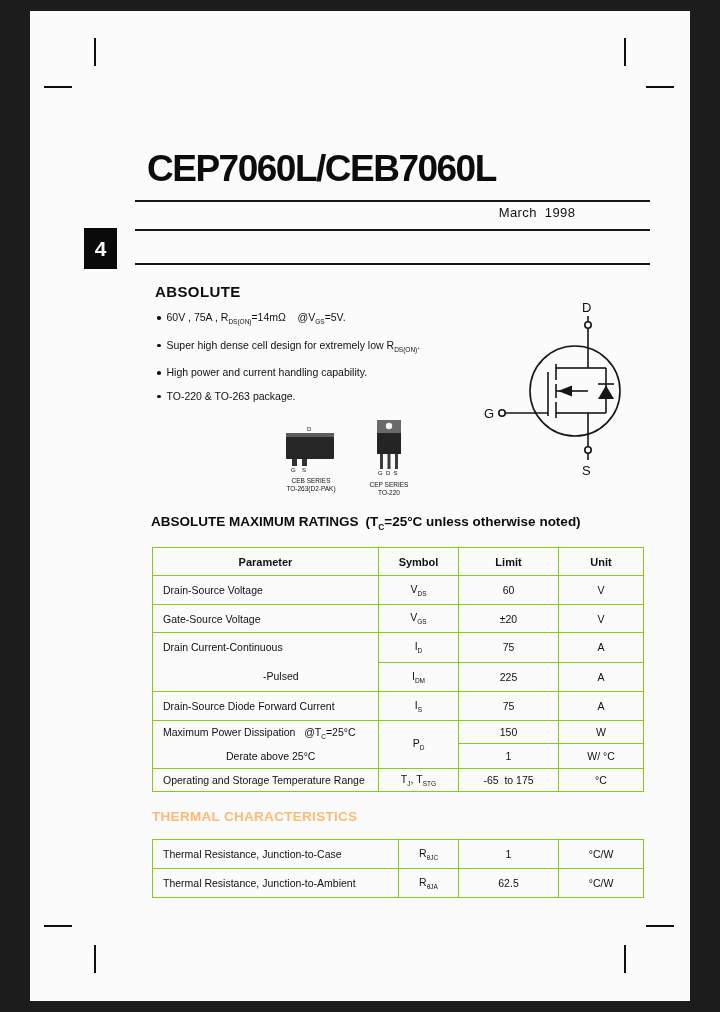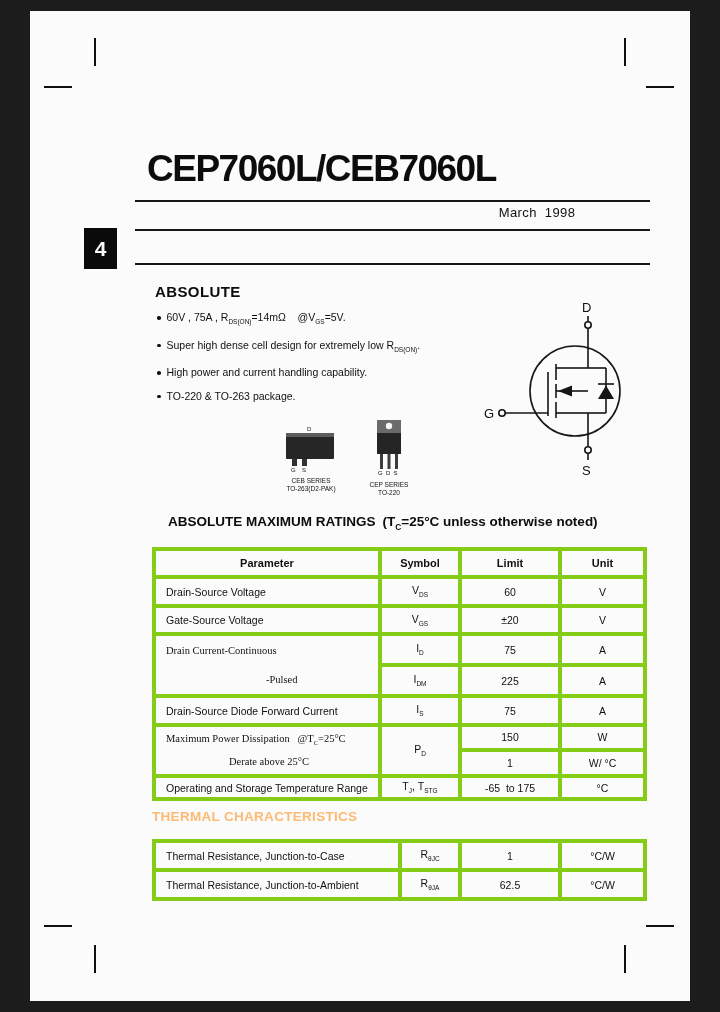--- a/index.html
+++ b/index.html
@@ -60,47 +60,47 @@
 
   .pkg { position:absolute; text-align:center; }
   .pkg-ceb { left:276px; top:424px; width:70px; }
   .pkg-cep { left:362px; top:418px; width:54px; }
   .pkg svg { display:block; margin:0 auto; }
   .pkg-cap { font-size:6.5px; line-height:8px; color:#111; white-space:nowrap; }
   .pkg-cap.first { margin-top:5px; }
   .pin-label { font-size:6px; fill:#111; }
 
   .abs-heading {
-    position:absolute; left:168px; top:514px;
+    position:absolute; left:151px; top:514px;
     font-size:13.5px; font-weight:bold; color:#0c0c0c; white-space:nowrap;text-align:right;
   }
   .abs-heading .h-cond { margin-left:7px; }
 
   .thermal-heading {
     position:absolute; left:152px; top:809px;
     font-size:13.5px; font-weight:bold; letter-spacing:0.3px; color:#fdba74;
   }
 
   .ds-table {
     position:absolute; border-collapse:collapse; table-layout:fixed;
     background:#fbfbfb;
   }
   .abs-table { left:152px; top:547px; width:491px; }
   .thermal-table { left:152px; top:839px; width:491px; }
   .ds-table th, .ds-table td {
-    border:4px solid #84cc16; padding:0; vertical-align:middle;
+    border:1px solid #84cc16; padding:0; vertical-align:middle;
     font-size:10.5px; color:#101010;
   }
   .ds-table th { font-size:11px; font-weight:bold; text-align:center; }
   .ds-table td.param { text-align:left; padding-left:10px; }
   .ds-table td.p0 { padding-left:0; }
   .ds-table td.c { text-align:center; }
   tr.h28 { height:28px; } tr.h29 { height:29px; }
   tr.h23 { height:23px; } tr.h24 { height:24px; }
-  .pline { padding-left:10px; white-space:nowrap;font-family:Liberation Serif, serif; }
+  .pline { padding-left:10px; white-space:nowrap; }
   .l29 { height:29px; line-height:29px; }
   .l23 { height:23px; line-height:23px; }
   .l24 { height:24px; line-height:24px; }
   .ind  { padding-left:110px; }
   .ind2 { padding-left:73px; }
 
   .footer-page {
     position:absolute; left:135px; top:906px; width:515px; text-align:center;
     font-size:11.5px; letter-spacing:0.5px; color:#111;
   }

